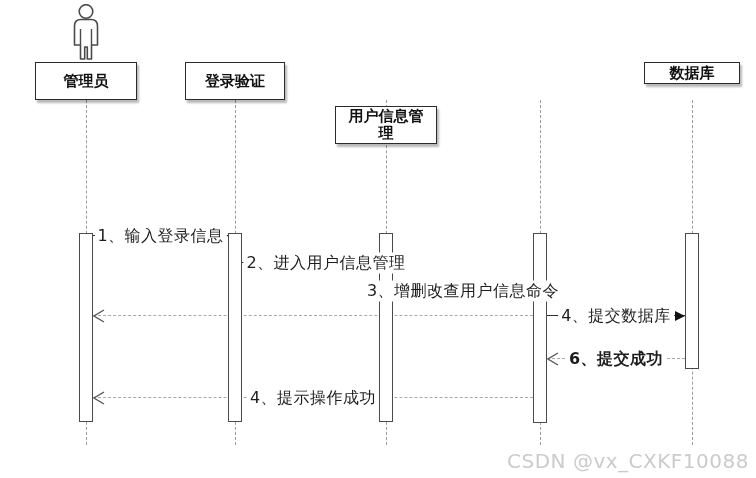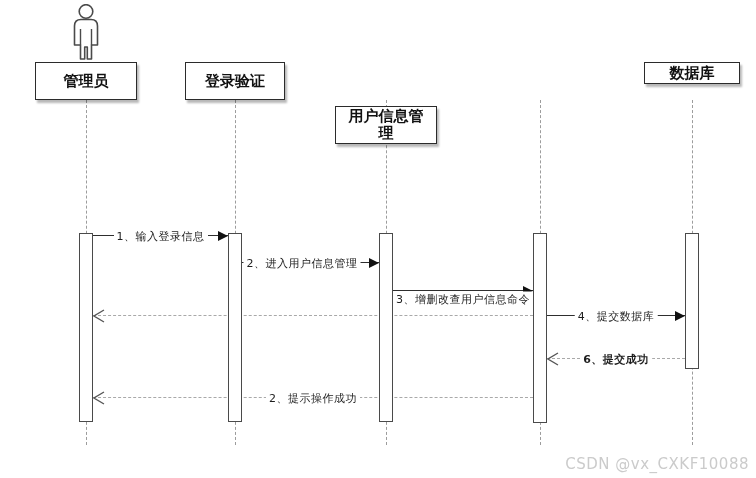--- a/index.html
+++ b/index.html
@@ -22,27 +22,27 @@
   }
   .msg-line{position:absolute;height:0;z-index:2;}
   .msg-line.solid{border-top:1.5px solid #2e2e2e;}
   .msg-line.dashed{border-top:1px dashed #a9a9a9;}
   .arrow-filled{position:absolute;width:0;height:0;z-index:4;
     border-top:5px solid transparent;border-bottom:5px solid transparent;}
   .arrow-filled.right{border-left:10px solid #111;}
   .arrow-open{position:absolute;z-index:4;}
   .msg-label{
     position:absolute;transform:translate(-50%,-50%);
-    background:#fff;padding:0 3px;font-size:11px;color:#1d1d1d;
+    background:#fff;padding:0 3px;font-size:16px;color:#1d1d1d;
     white-space:nowrap;z-index:5;letter-spacing:0.5px;
   }
   .actor-svg{position:absolute;z-index:2;}
   .watermark{
     position:absolute;right:7px;bottom:5px;
-    font-size:15px;color:#cbcbcb;letter-spacing:0.5px;z-index:6;
+    font-size:20px;color:#cbcbcb;letter-spacing:0.5px;z-index:6;
   }
 </style>
 </head>
 <body>
 
 <div class="stage" id="stage">
   <div class="watermark">CSDN @vx_CXKF10088</div>
 <svg viewBox="0 0 30 56" width="30" height="56" class="actor-svg" style="left: 71px; top: 4px;">
       <circle cx="15" cy="7.5" r="6.8" fill="#fff" stroke="#4a4a4a" stroke-width="1.6"></circle>
       <path d="M3.5,41 L3.5,22 Q3.5,15.5 10,15.5 L20,15.5 Q26.5,15.5 26.5,22 L26.5,41 L20.5,41 L20.5,55 L16.3,55 L16.3,43 L13.7,43 L13.7,55 L9.5,55 L9.5,41 Z" fill="#fff" stroke="#4a4a4a" stroke-width="1.6" stroke-linejoin="round"></path>
@@ -61,36 +61,36 @@
     <div class="msg-line dashed" style="left: 547px; top: 358px; width: 138px;"></div>
     <div class="msg-line dashed" style="left: 93px; top: 397px; width: 440px;"></div>
     <div class="activation" style="left: 79px; top: 233px; height: 189px;"></div>
     <div class="activation" style="left: 228px; top: 233px; height: 189px;"></div>
     <div class="activation" style="left: 379px; top: 233px; height: 189px;"></div>
     <div class="activation" style="left: 533px; top: 233px; height: 190px;"></div>
     <div class="activation" style="left: 685px; top: 233px; height: 136px;"></div>
     <div class="arrow-filled right" style="left: 218px; top: 230.5px;"></div>
     <div class="msg-label" style="left: 160.5px; top: 235.5px;">1、输入登录信息</div>
     <div class="arrow-filled right" style="left: 369px; top: 257.5px;"></div>
-    <div class="msg-label" style="left: 302px; top: 262.5px;">2、进入用户信息管理</div>
+    <div class="msg-label" style="left: 326px; top: 262.5px;">2、进入用户信息管理</div>
     <div class="arrow-filled right" style="left: 523px; top: 285.5px;"></div>
-    <div class="msg-label" style="left: 463px; top: 290.5px; margin-top: 8px;">3、增删改查用户信息命令</div>
+    <div class="msg-label" style="left: 463px; top: 290.5px;">3、增删改查用户信息命令</div>
     <div class="arrow-filled right" style="left: 675px; top: 310.5px;"></div>
     <div class="msg-label" style="left: 616px; top: 315.5px;">4、提交数据库</div>
     <svg viewBox="0 0 12 14" width="12" height="14" class="arrow-open" style="left: 93px; top: 308.5px;">
       <path d="M11,1 L1,7 L11,13" fill="none" stroke="#555" stroke-width="1.3"></path>
     </svg>
     <svg viewBox="0 0 12 14" width="12" height="14" class="arrow-open" style="left: 547px; top: 351.5px;">
       <path d="M11,1 L1,7 L11,13" fill="none" stroke="#555" stroke-width="1.3"></path>
     </svg>
     <div class="msg-label" style="left: 616px; top: 358.5px; font-weight: bold;">6、提交成功</div>
     <svg viewBox="0 0 12 14" width="12" height="14" class="arrow-open" style="left: 93px; top: 390.5px;">
       <path d="M11,1 L1,7 L11,13" fill="none" stroke="#555" stroke-width="1.3"></path>
     </svg>
-    <div class="msg-label" style="left: 313px; top: 397.5px;">2、提示操作成功</div>
+    <div class="msg-label" style="left: 313px; top: 397.5px;">4、提示操作成功</div>
     <div class="lifeline-head" style="left: 35px; top: 62px; width: 102px; height: 38px;">
       <span>管理员</span>
     </div>
     <div class="lifeline-head" style="left: 185px; top: 62px; width: 100px; height: 38px;">
       <span>登录验证</span>
     </div>
     <div class="lifeline-head" style="left: 335px; top: 62px; width: 102px; height: 38px; margin-top: 44px;">
       <span>用户信息管</span>
       <span>理</span>
     </div>

